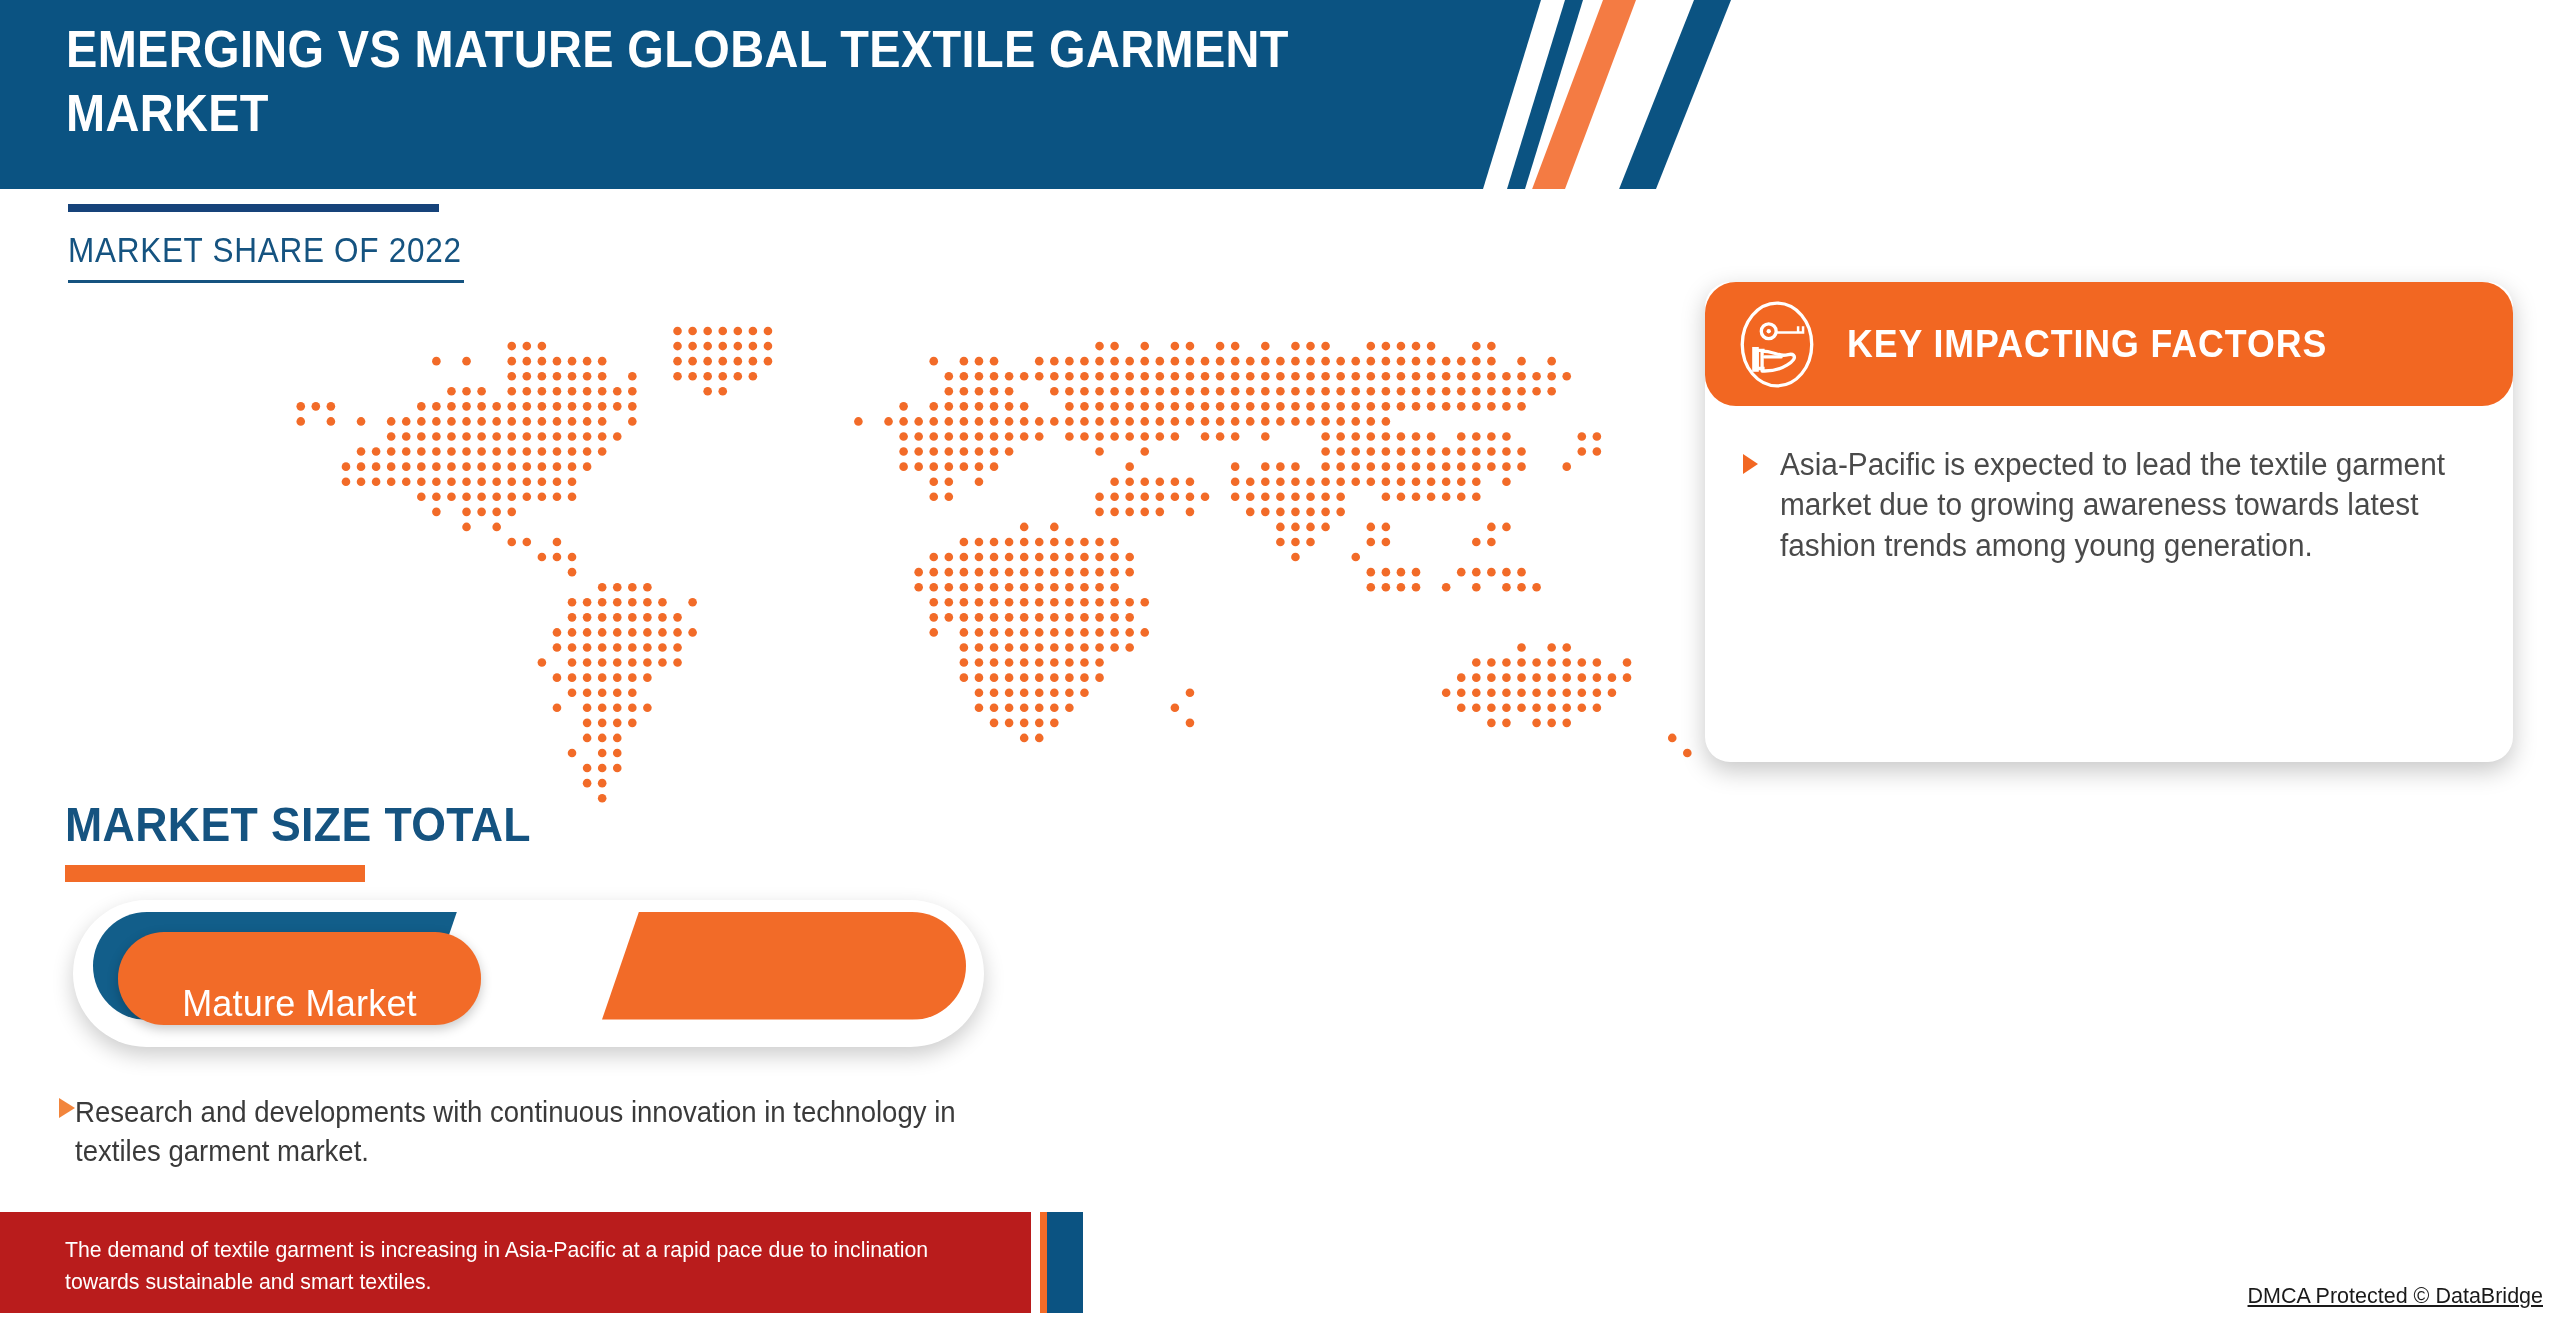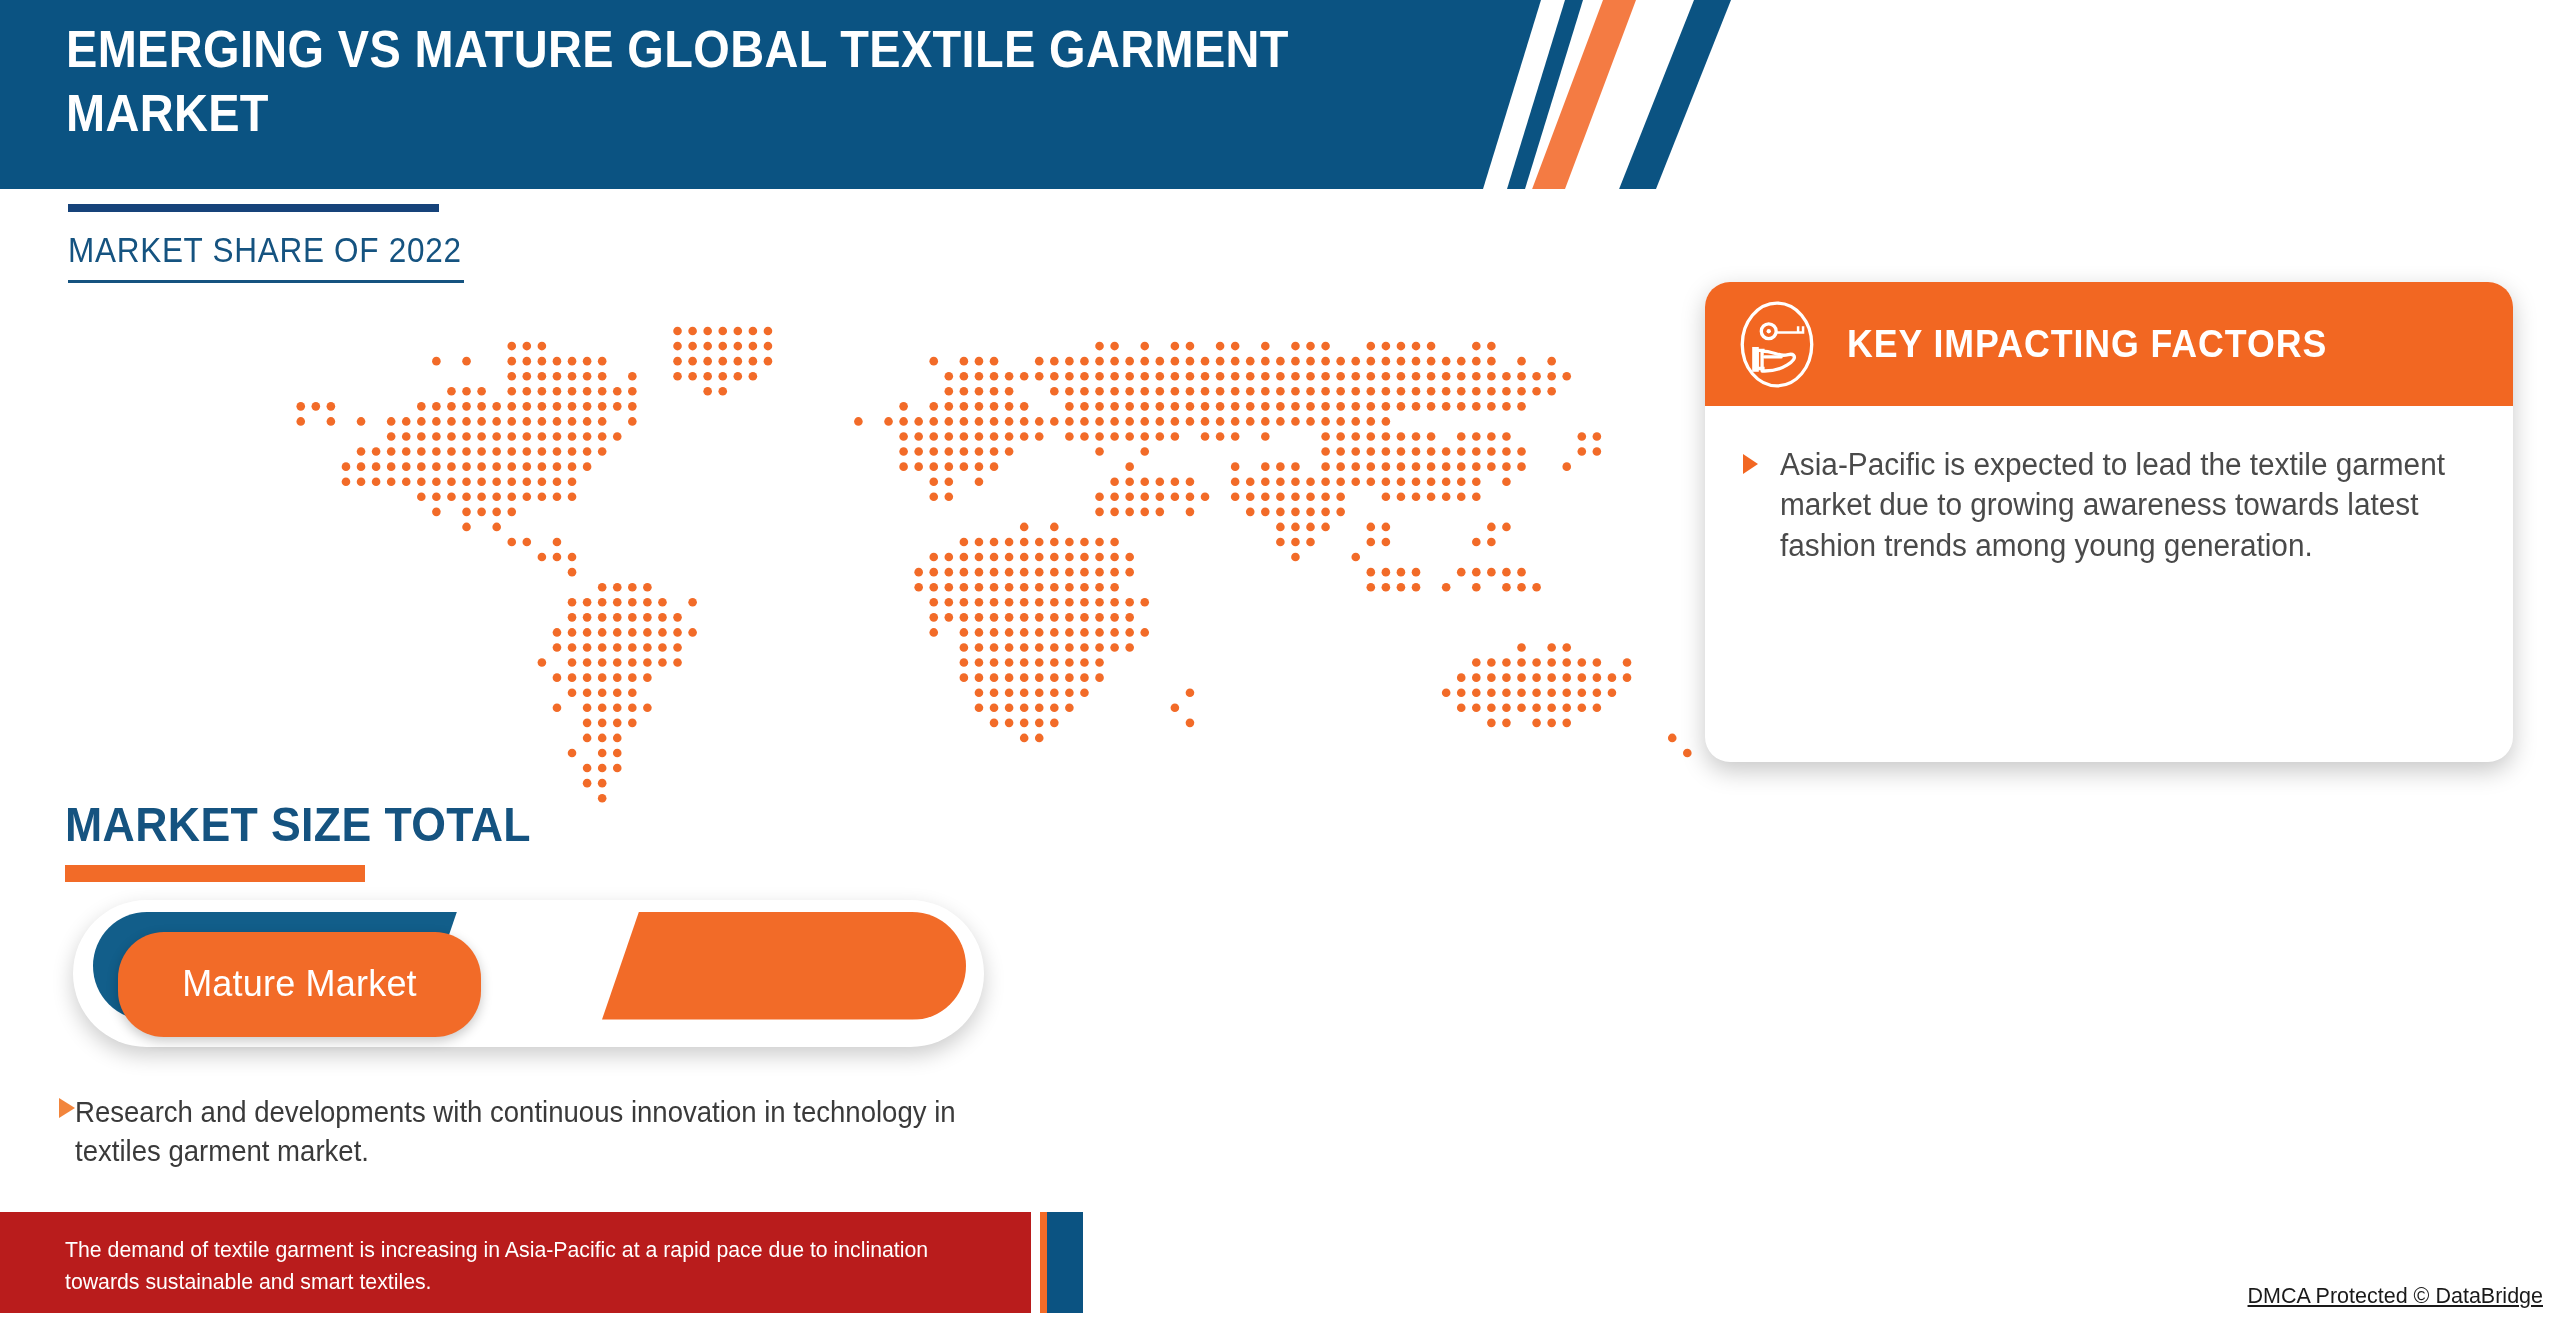--- a/index.html
+++ b/index.html
@@ -84,22 +84,22 @@
     border-radius:54px 0 0 54px;
     clip-path: polygon(0 0, 364px 0, 327px 108px, 0px 108px);
   }
   #backing-emerging{
     left:73px; top:11.6px; width:364px; background:#F26B28;
     border-radius:0 54px 54px 0;
     clip-path: polygon(37px 0, 364px 0, 364px 108px, 0px 108px);
   }
 
   .pill{
-    position:absolute; top:31.5px; height:105px; border-radius:46px;
-    display:flex; align-items:center; justify-content:center;
+    position:absolute; top:31.5px; height:93px; border-radius:46px;
+    display:flex; align-items:flex-end; justify-content:center;
     color:#ffffff; font-size:36px; letter-spacing:0.2px;
     font-family:"Liberation Sans", sans-serif;
     box-shadow:0 4.1px 11.6px rgba(0,0,0,0.22);
   }
   #pill-mature{ left:45px; width:363px; background:#F26B28; }
   #pill-emerging{ left:46px; width:373px; background:#115380; }
 
   
   #left-bullet{
     position:absolute; left:59px; top:1093px; width:1035px;
@@ -146,20 +146,21 @@
   #key-panel{
     position:absolute; left:1705px; top:282px; width:808px; height:480px;
     background:#ffffff; border-radius:25px;
     box-shadow:0 8.3px 25px rgba(0,0,0,0.22);
     z-index:7; overflow:hidden;
   }
   #key-panel-header{
     position:absolute; left:0; top:0; width:808px; height:124px;
     background:#F26722; display:flex; align-items:center; gap:30px;
     padding-left:31.5px;
+    border-radius:31px;
   }
   #key-icon{ flex:0 0 auto; width:80px; height:91px; }
   #key-panel-title{
     color:#ffffff; font-size:38px; font-weight:bold; letter-spacing:1px;
     text-transform:uppercase; transform:scaleX(0.94); transform-origin:left center;
     font-family:"Liberation Sans", sans-serif; white-space:nowrap;
   }
   #key-panel-body{
     position:absolute; left:0; top:124px; width:808px;
     padding:39px 38px 0 38px;

